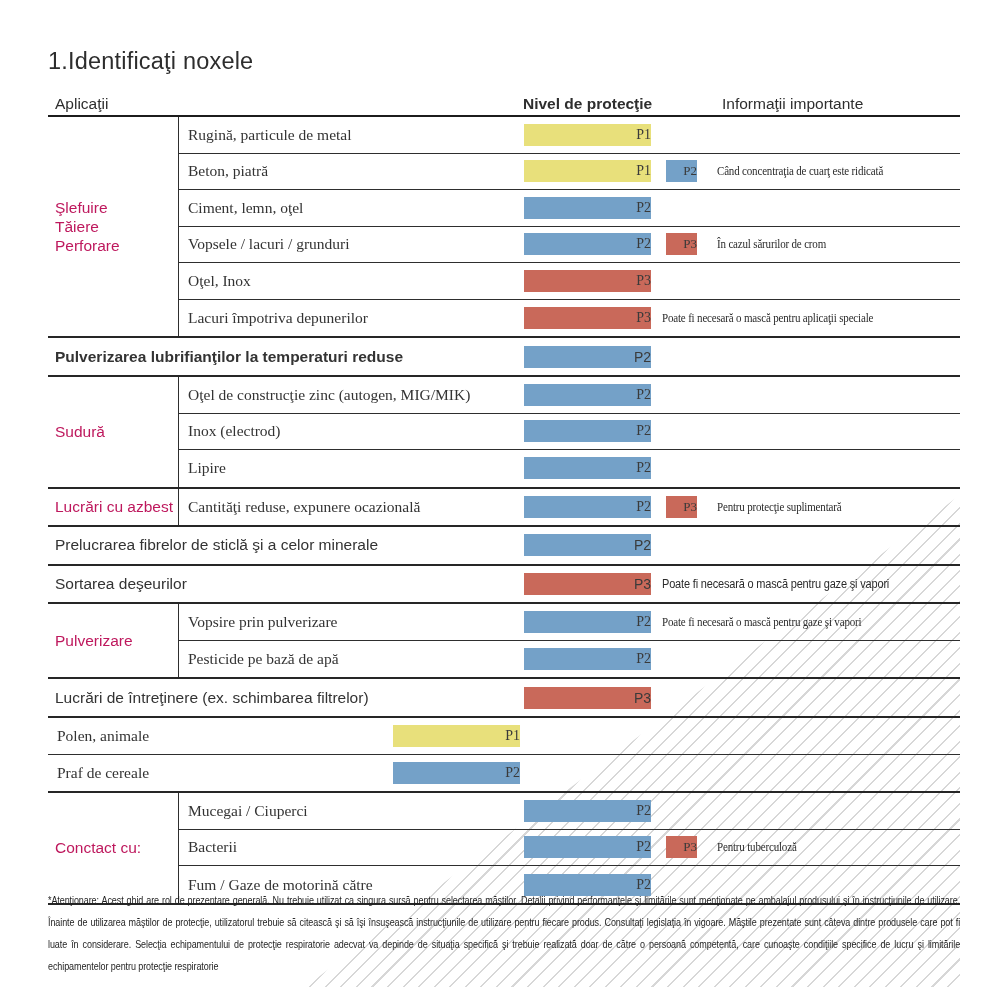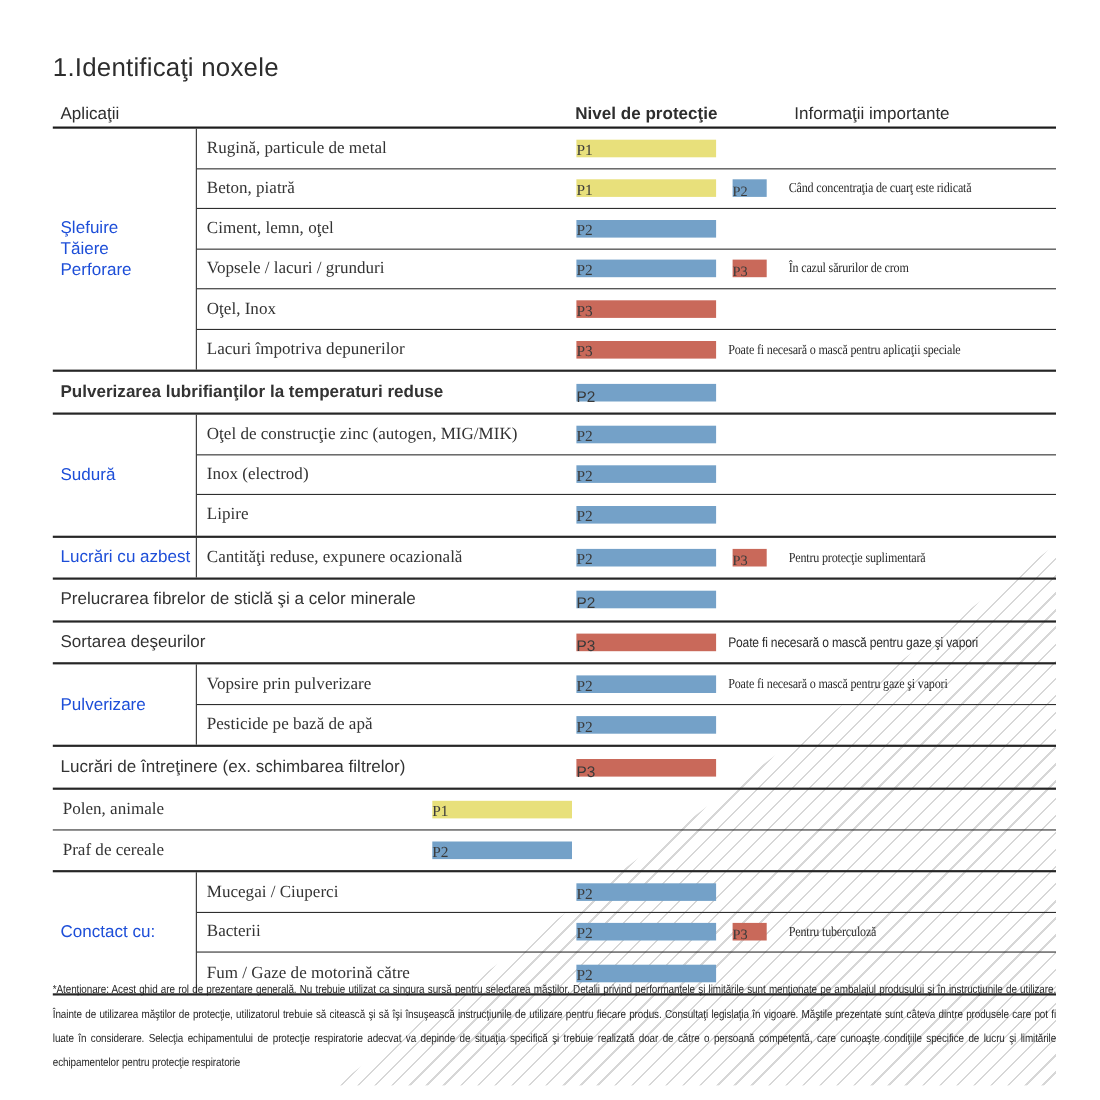--- a/index.html
+++ b/index.html
@@ -19,35 +19,35 @@
   .head-level { left:523px;font-weight:bold; }
   .head-info  { left:722px; }
 
   .table { position:absolute; left:48px; top:115px; width:912px;
     border-top:2.5px solid #1c1c1c; border-bottom:2px solid #262626; }
 
   .section { display:flex; }
   .section + .section { border-top:2px solid #262626; }
 
   .group-cell { width:131px; flex:0 0 131px; display:flex; align-items:center;
-    padding-left:7px; font-size:15.5px; color:#1d4ed8; line-height:1.25;
+    padding-left:7px; font-size:15.5px; color:#be185d; line-height:1.25;
     border-right:1.3px solid #2e2e2e; white-space:pre-line; }
 
   .items { flex:1; display:flex; flex-direction:column;font-family:Liberation Serif, serif; }
 
   .row { position:relative; display:flex; align-items:center; height:36.57px; padding-left:9px; }
   .items .row:not(:last-child) { border-bottom:1.2px solid #2e2e2e; }
 
   .label { font-size:15.5px; color:#333; white-space:nowrap; }
   .label.bold { font-weight:700; }
 
   .section.full .row { padding-left:7px; width:100%; }
 
   .badge { position:absolute; top:50%; transform:translateY(-50%);
-    width:127px; height:16px; line-height:22px; text-align:left;
+    width:127px; height:22px; line-height:22px; text-align:right;
     font-size:14px; color:#3a3a3a; }
   .row .badge       { left:345px; }
   .section.full .row .badge { left:476px; }
   .badge.badge2 { width:31px; font-size:13px; }
   .row .badge.badge2 { left:487px; }
 
   .info { position:absolute; top:50%; transform:translateY(-50%) scaleX(0.88);
     transform-origin:0 50%; font-size:12.5px; color:#2b2b2b;
     white-space:nowrap; letter-spacing:-0.2px; }
   .row .info.far  { left:538px; }

